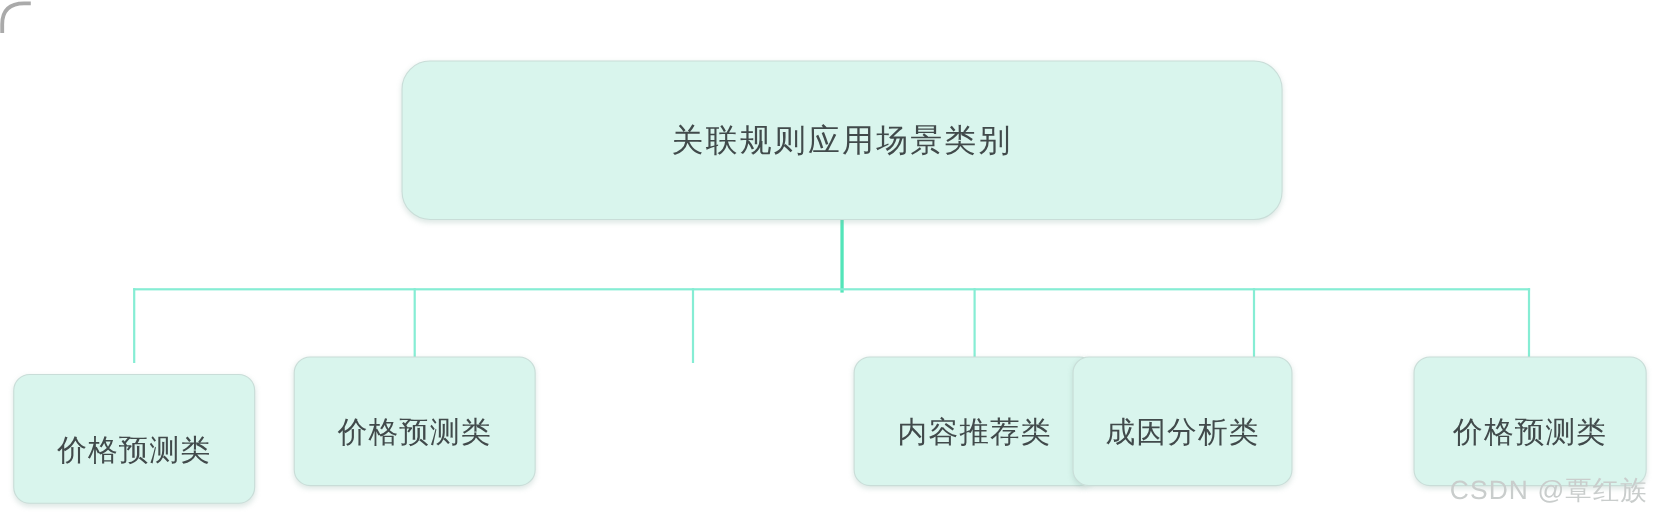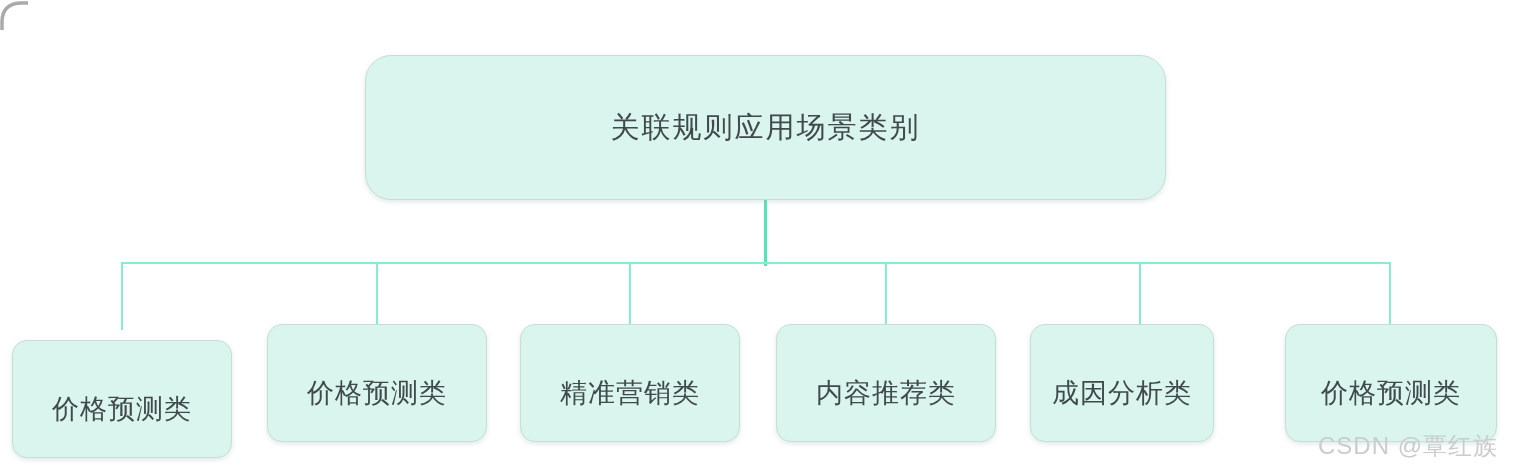--- a/index.html
+++ b/index.html
@@ -46,21 +46,21 @@
     height: 118px;
     border-radius: 15px;
     font-size: 27px;
     letter-spacing: 1px;
     padding-top: 20px; 
   }
   .child-1 { left: 12px;   width: 220px; margin-top: 16px; }
   .child-2 { left: 267px;  width: 220px; }
   .child-3 { left: 520px;  width: 220px; }
   .child-4 { left: 776px;  width: 220px; }
-  .child-5 { left: 1030px; width: 184px; }
+  .child-5 { left: 975px; width: 200px; }
   .child-6 { left: 1285px; width: 212px; }
 
   .line { position: absolute; }
   .line-root-drop {
     left: 764px; top: 200px;
     width: 3px; height: 66px;
     background: var(--connector-main);
   }
   .line-horizontal {
     left: 121px; top: 262px;
@@ -114,23 +114,20 @@
   <div class="node root-node">
     <span>关联规则应用场景类别</span>
   </div>
 
   <div class="node child-node child-1">
     <span>价格预测类</span>
   </div>
   <div class="node child-node child-2">
     <span>价格预测类</span>
   </div>
-  <div class="node child-node child-3">
-    <span>精准营销类</span>
-  </div>
   <div class="node child-node child-4">
     <span>内容推荐类</span>
   </div>
   <div class="node child-node child-5">
     <span>成因分析类</span>
   </div>
   <div class="node child-node child-6">
     <span>价格预测类</span>
   </div>
 

